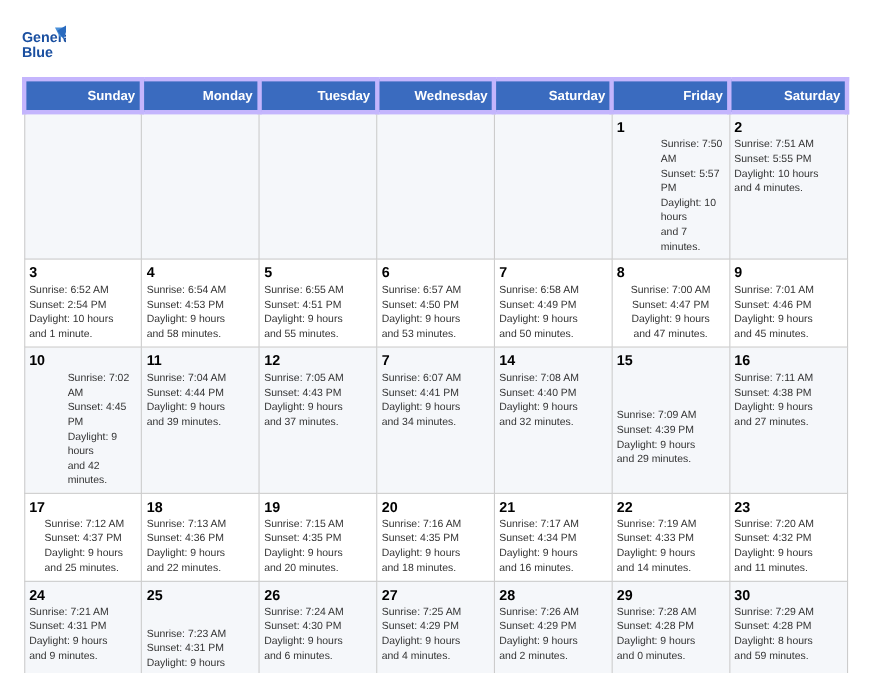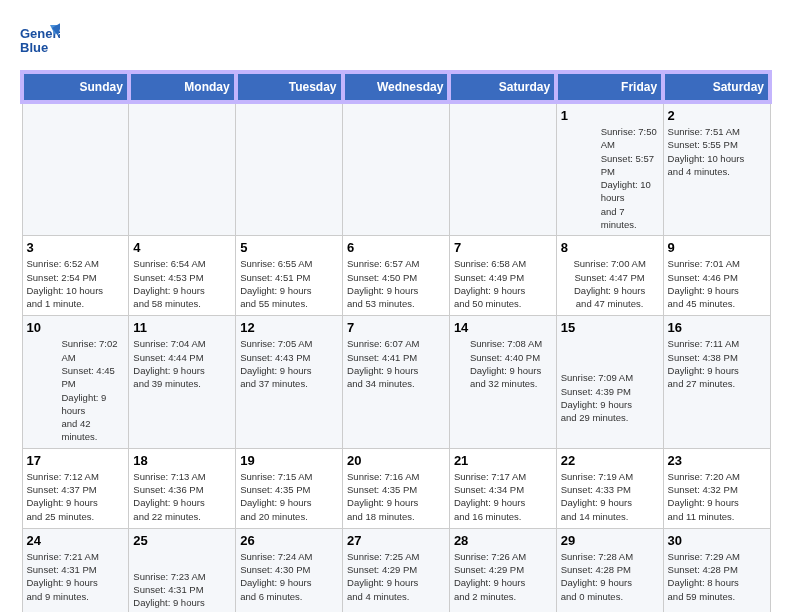--- a/index.html
+++ b/index.html
@@ -213,21 +213,21 @@
         </td>
         <td>
           <span class="day-num">7</span>
           <div class="day-info" style="white-space: pre-line;">Sunrise: 6:07 AM
 Sunset: 4:41 PM
 Daylight: 9 hours
 and 34 minutes.</div>
         </td>
         <td>
           <span class="day-num">14</span>
-          <div class="day-info" style="white-space: pre-line; margin-left: 16px;">Sunrise: 7:08 AM
+          <div class="day-info" style="white-space: pre-line;">Sunrise: 7:08 AM
 Sunset: 4:40 PM
 Daylight: 9 hours
 and 32 minutes.</div>
         </td>
         <td>
           <span class="day-num">15</span>
           <div class="day-info" style="white-space: pre-line; margin-top: 36px;">Sunrise: 7:09 AM
 Sunset: 4:39 PM
 Daylight: 9 hours
 and 29 minutes.</div>
@@ -236,21 +236,21 @@
           <span class="day-num">16</span>
           <div class="day-info" style="white-space: pre-line;">Sunrise: 7:11 AM
 Sunset: 4:38 PM
 Daylight: 9 hours
 and 27 minutes.</div>
         </td>
       </tr>
       <tr>
         <td>
           <span class="day-num">17</span>
-          <div class="day-info" style="white-space: pre-line;">Sunrise: 7:12 AM
+          <div class="day-info" style="white-space: pre-line; margin-left: 14px;">Sunrise: 7:12 AM
 Sunset: 4:37 PM
 Daylight: 9 hours
 and 25 minutes.</div>
         </td>
         <td>
           <span class="day-num">18</span>
           <div class="day-info" style="white-space: pre-line;">Sunrise: 7:13 AM
 Sunset: 4:36 PM
 Daylight: 9 hours
 and 22 minutes.</div>

